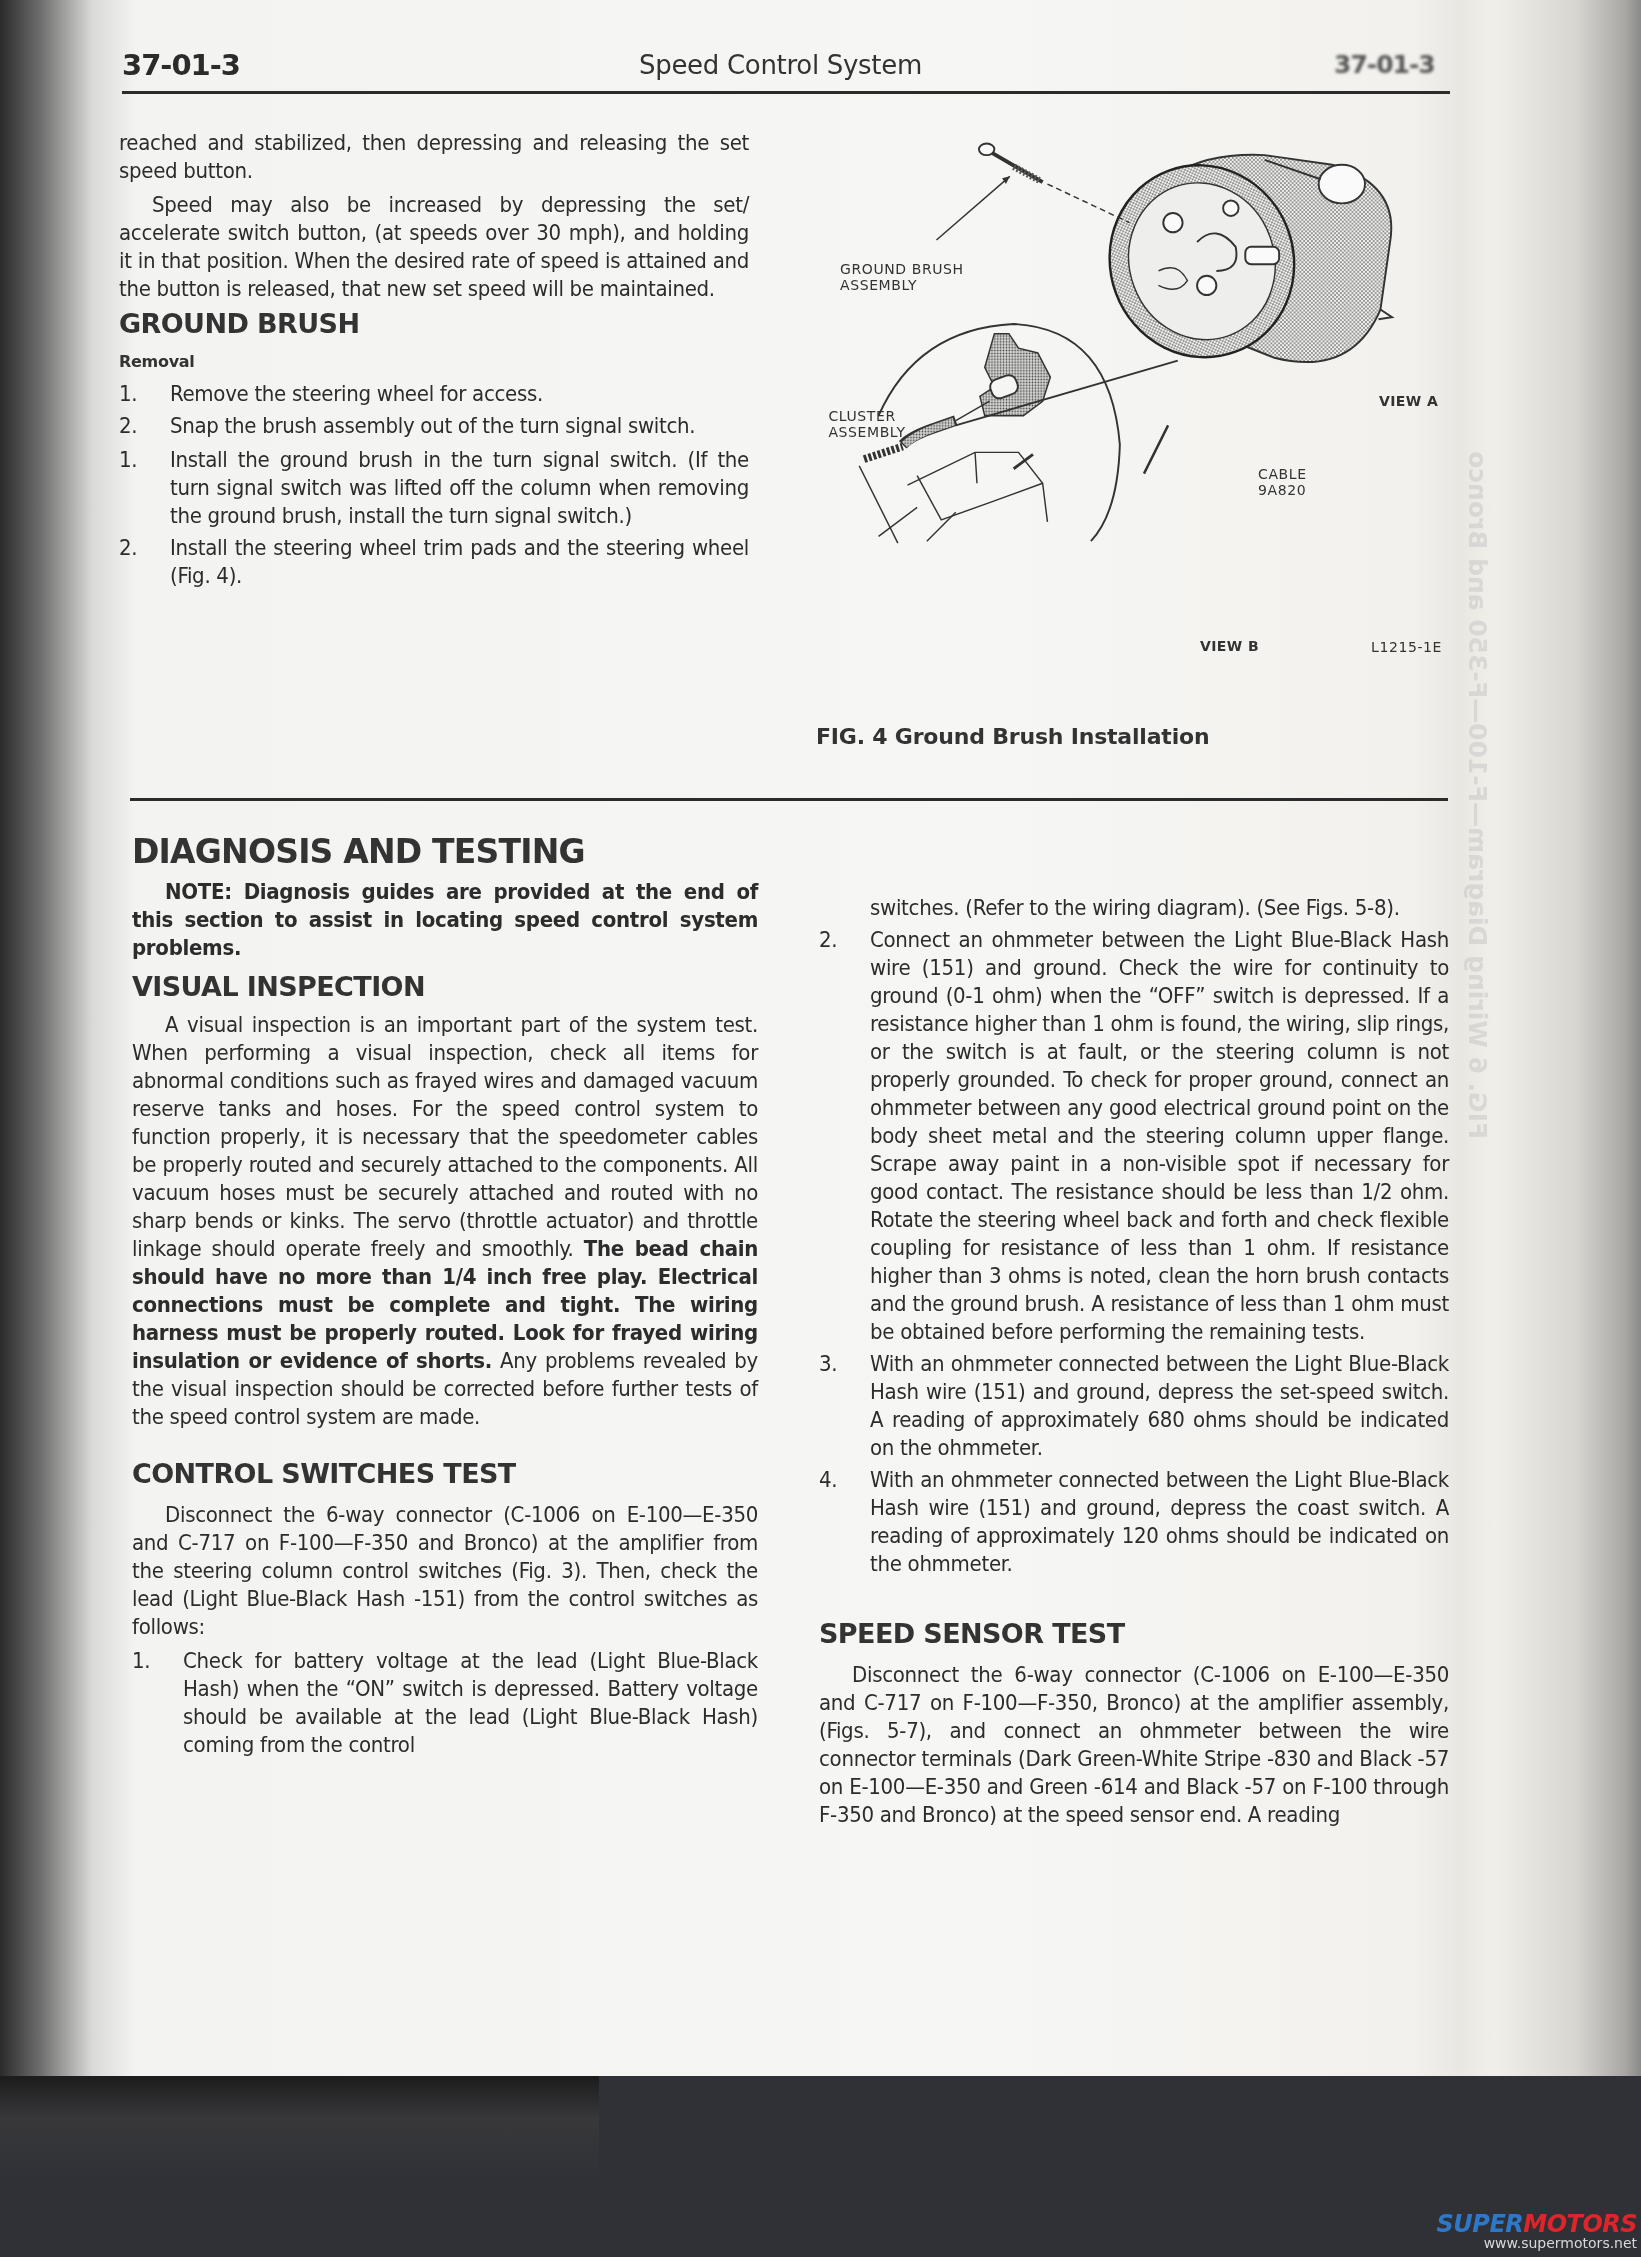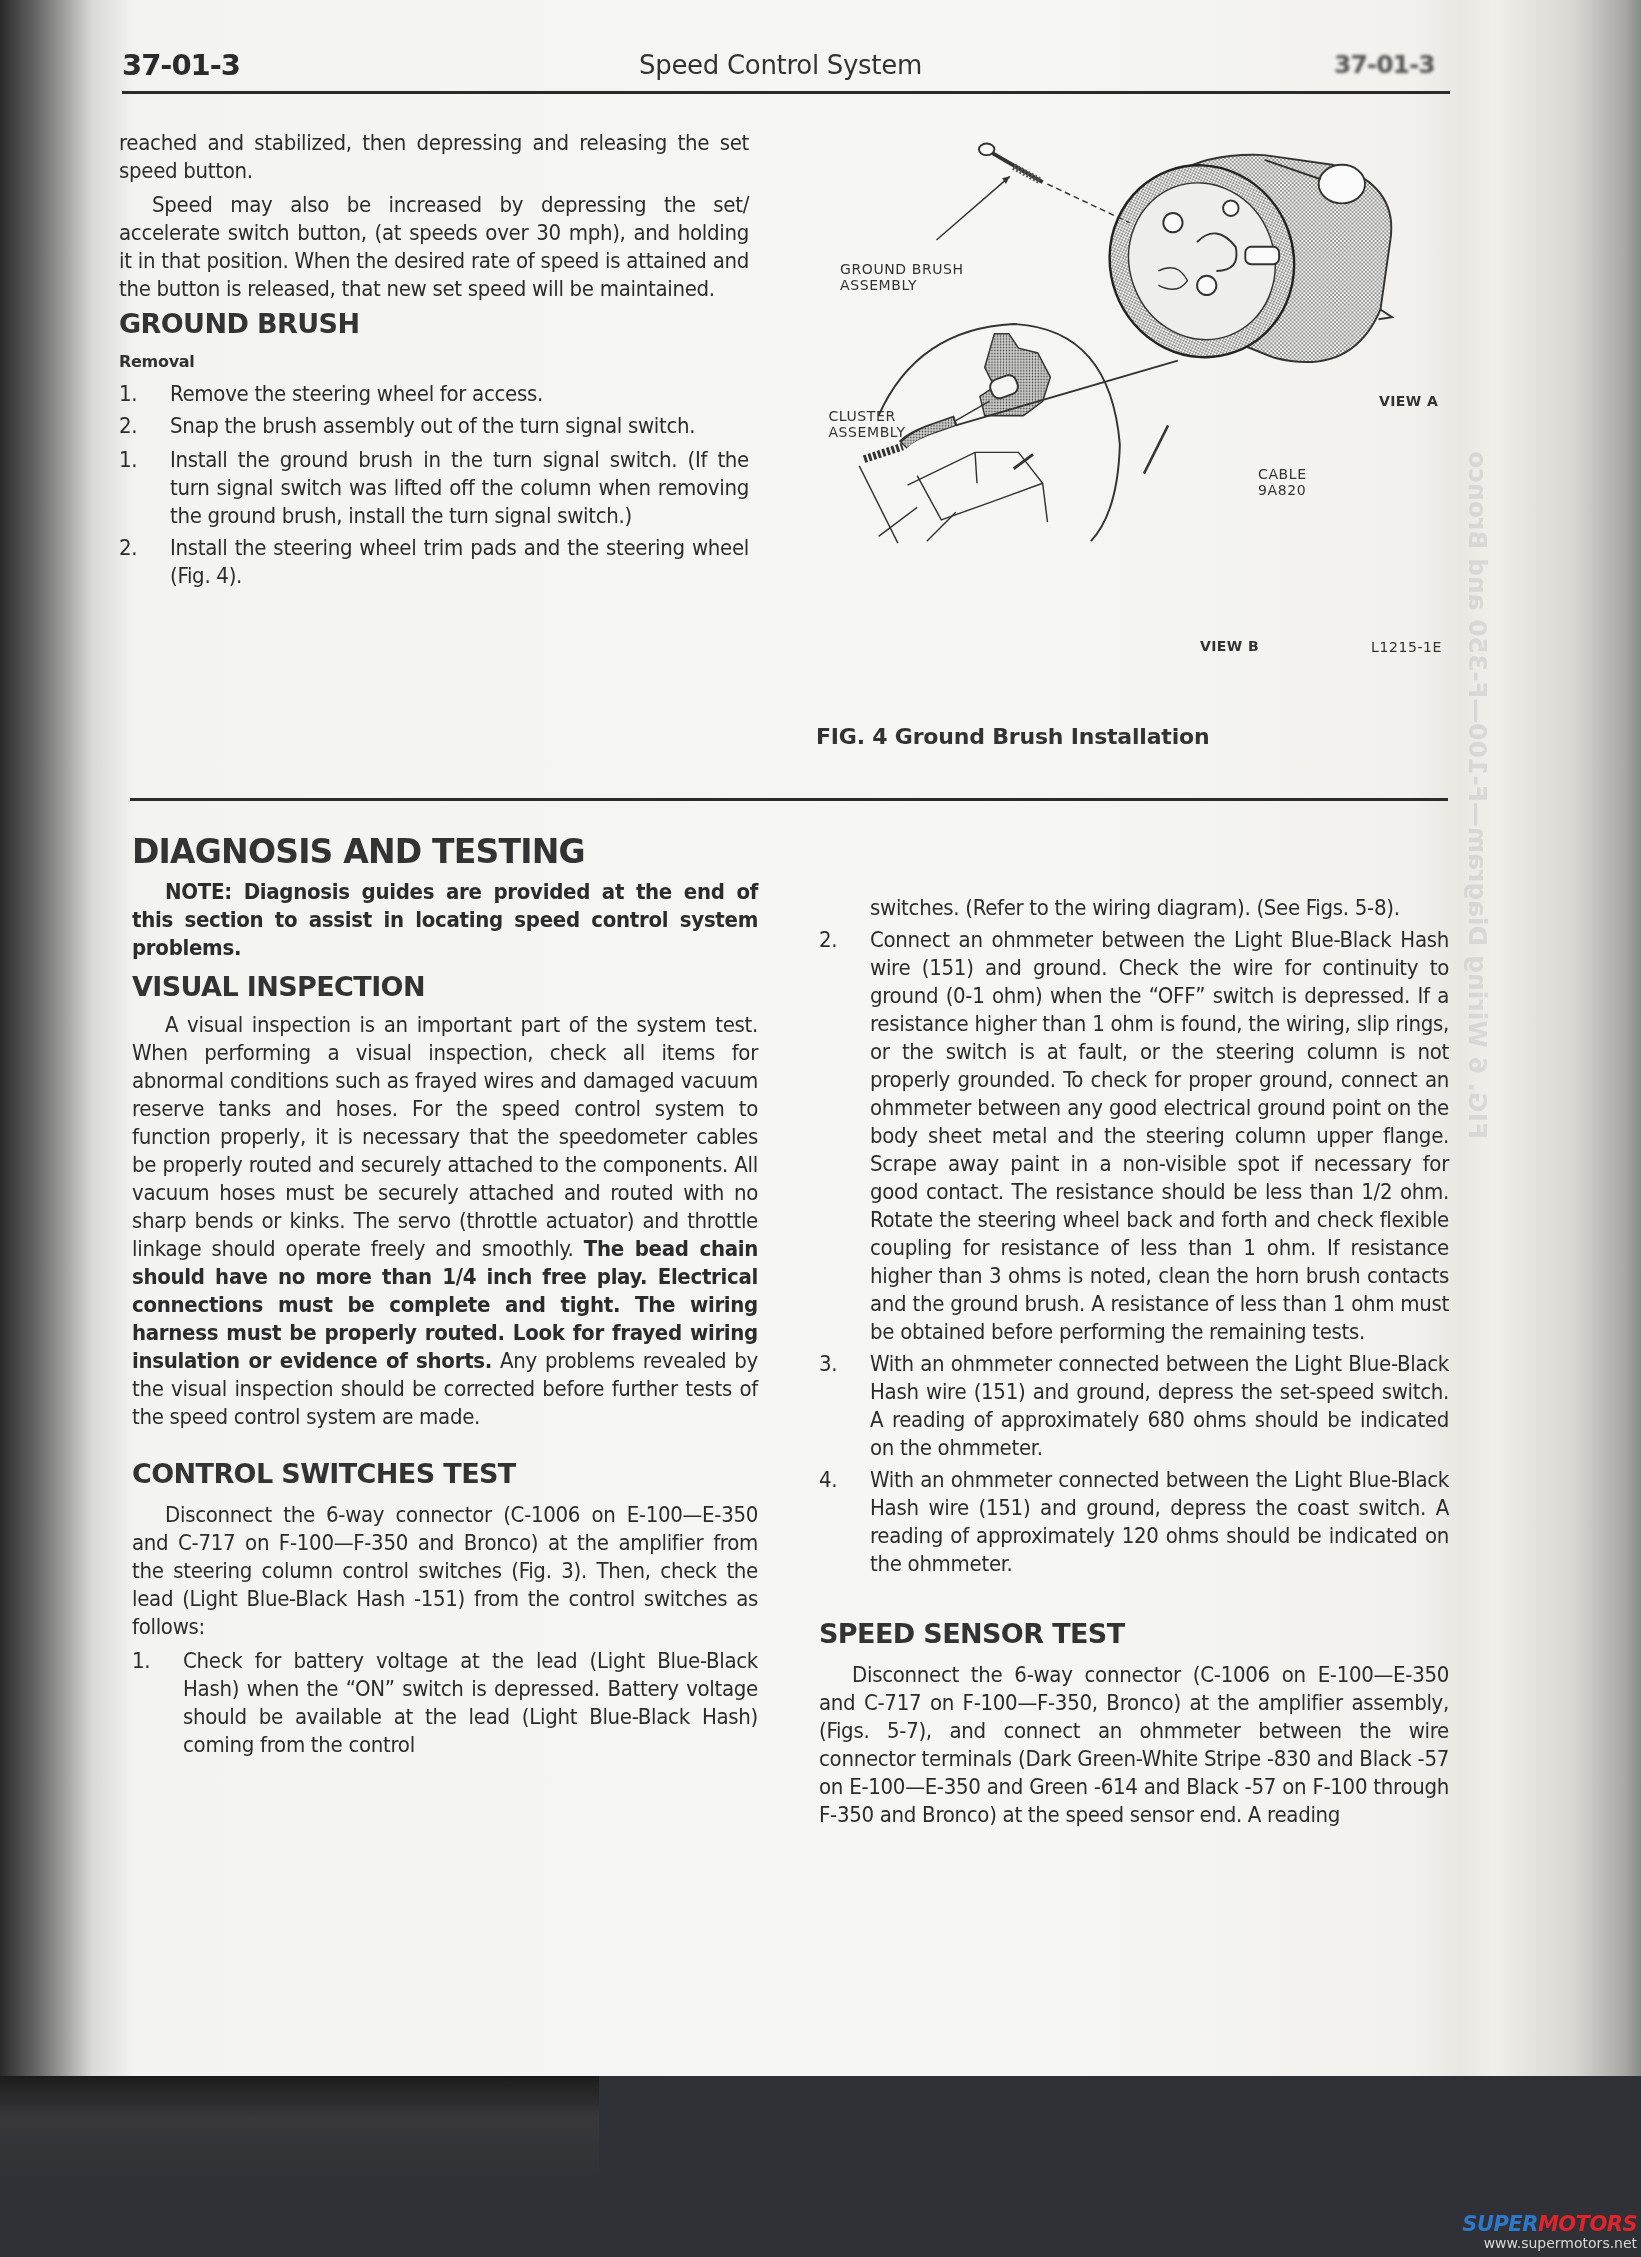--- a/index.html
+++ b/index.html
@@ -29,21 +29,21 @@
   h3.sub { margin:0 0 3.9px 0; font-family:"DejaVu Sans", sans-serif; font-weight:bold; font-size:16px; color:#333; letter-spacing:-0.3px;}
   h1.big { margin:0; font-family:"DejaVu Sans", sans-serif; font-weight:bold; font-size:33px; color:#333; letter-spacing:-0.8px; }
   .bold { font-weight:bold; }
   ol.steps { list-style:none; margin:0 0 5.8px 0; padding:0; }
   ol.steps li { position:relative; padding-left:51px; margin-bottom:3.9px; }
   ol.steps li .num { position:absolute; left:0; top:0; }
   .fig-label { font-family:"DejaVu Sans", sans-serif; font-size:14px; color:#333; line-height:16.4px; letter-spacing:0.6px; }
   .fig-label-b { font-family:"DejaVu Sans", sans-serif; font-size:14px; font-weight:bold; color:#333; letter-spacing:0.4px; }
   .caption { font-family:"DejaVu Sans", sans-serif; font-weight:bold; font-size:22px; color:#333; letter-spacing:-0.2px; }
   .watermark { position:absolute; right:3.9px; bottom:5.8px; text-align:center; }
-  .wm-logo { font-family:"DejaVu Sans", sans-serif; font-weight:bold; font-style:italic; font-size:21px; letter-spacing:-0.5px; line-height:21px; }
+  .wm-logo { font-family:"DejaVu Sans", sans-serif; font-weight:bold; font-style:italic; font-size:24px; letter-spacing:-0.5px; line-height:21px; }
   .wm-logo .a { color:#2d78c8; } .wm-logo .b { color:#e0242b; }
   .wm-url { font-family:"DejaVu Sans", sans-serif; font-weight:normal; font-size:14px; color:#d8d8d8;text-align:right; }
   .ghost { position:absolute; color:#c8c8c8; font-family:"DejaVu Sans", sans-serif; font-weight:bold; opacity:0.55; }
 </style>
 </head>
 <body>
 
 <div class="page">
 
   <div class="ghost" style="left:1448px; top:1139px; font-size:25px; transform:rotate(90deg) scaleX(-1); transform-origin:left top; white-space:nowrap; left:1492px;">FIG. 6 Wiring Diagram—F-100—F-350 and Bronco</div>

